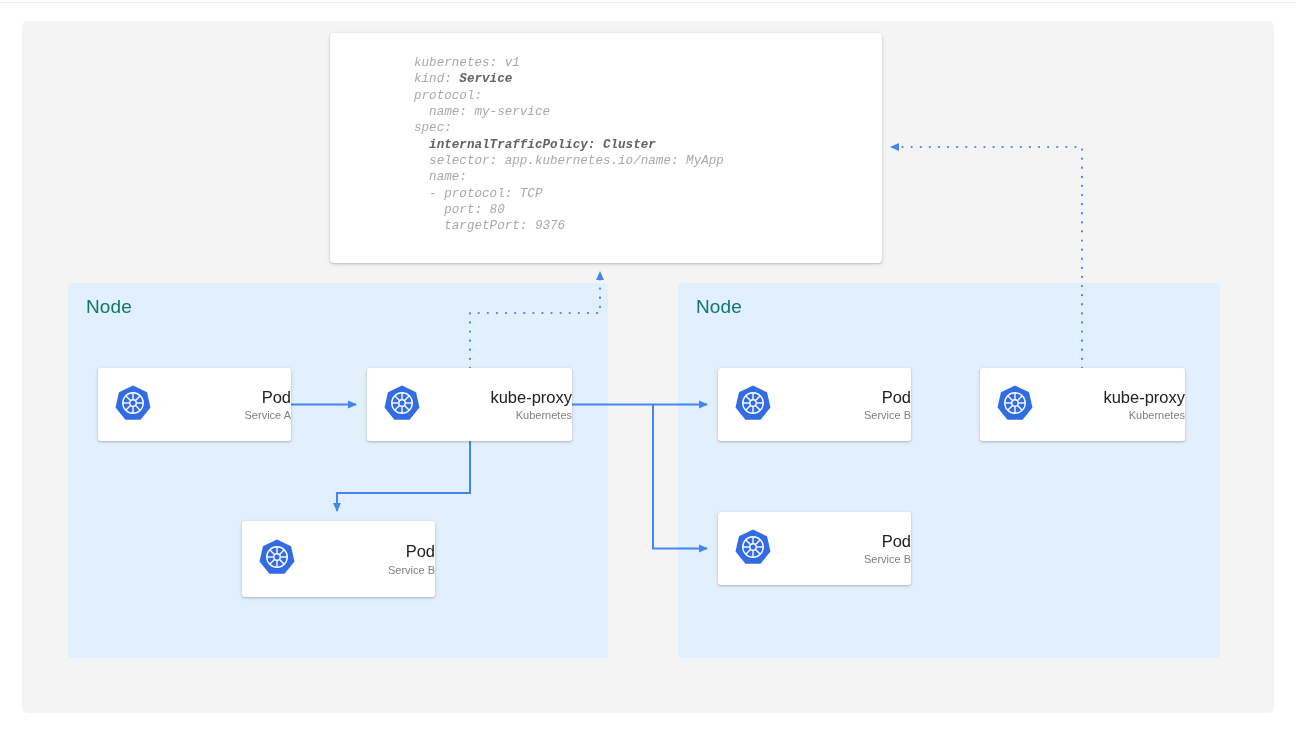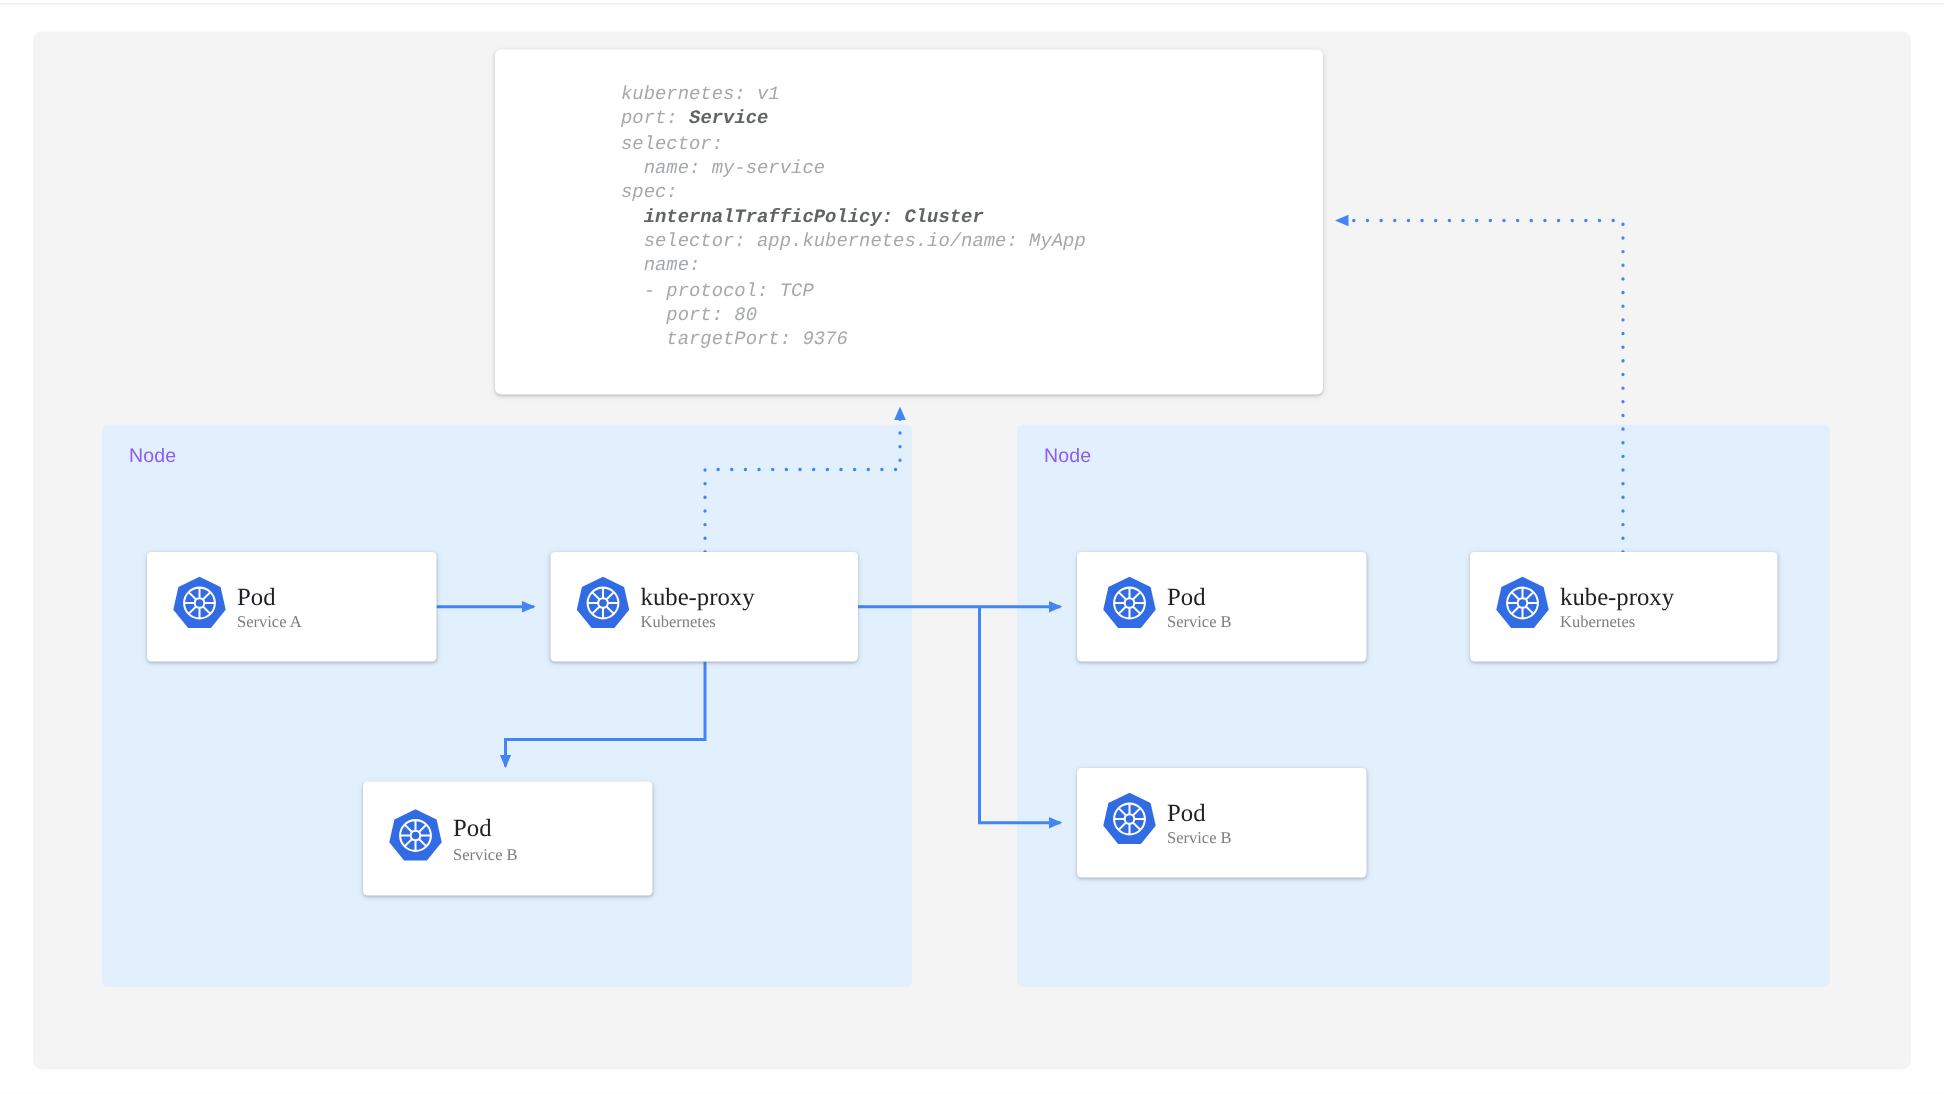--- a/index.html
+++ b/index.html
@@ -37,46 +37,44 @@
     position: absolute;
     background: #e2effc;
     border-radius: 4px;
   }
   #node-left  { left: 68px;  top: 283px; width: 540px; height: 375px; }
   #node-right { left: 678px; top: 283px; width: 542px; height: 375px; }
 
   .node-label {
     position: absolute;
     left: 18px; top: 13px;
-    font-size: 13px;
-    color: #8b5cf6;
+    font-size: 19px;
+    color: #0f766e;
     letter-spacing: .1px;
   }
 
   
   .card {
     position: absolute;
     background: #ffffff;
     border-radius: 3px;
     box-shadow: 0 1px 2px rgba(60,64,67,.26), 0 1px 4px rgba(60,64,67,.10);
     display: flex;
     align-items: center;
     box-sizing: border-box;
   }
   .card .k8s-logo {
     flex: 0 0 auto;
     margin-left: 16px;
   }
   .card .card-text {
     flex: 1 1 auto;
-    text-align: left;
-    padding-right: 12px;
+    text-align: right;
     padding-left: 6px;
     line-height: 1.28;
-    font-family: Liberation Serif, serif;
   }
   .card .card-title {
     font-size: 16.5px;
     color: #202124;
     white-space: nowrap;
   }
   .card .card-sub {
     font-size: 11px;
     color: #7c7f83;
     white-space: nowrap;
@@ -162,22 +160,22 @@
 
   <path d="M653,404.5 L653,548.5 L707,548.5" stroke="#4285f4" stroke-width="2" fill="none" stroke-linejoin="miter" marker-end="url(#arrow-r)"></path>
 
   <path d="M470,368 L470,313 L600,313 L600,272" stroke="#4285f4" stroke-width="2.2" fill="none" stroke-linecap="round" stroke-dasharray="0.1 9" marker-end="url(#arrow-u)"></path>
 
   <path d="M1082,368 L1082,147 L891,147" stroke="#4285f4" stroke-width="2.2" fill="none" stroke-linecap="round" stroke-dasharray="0.1 9" marker-end="url(#arrow-l)"></path>
 </svg>
 
 <div id="yaml-panel">
   <pre id="yaml-code"><span>kubernetes: v1</span>
-<span>port: </span><span class="hl">Service</span>
-<span>selector:</span>
+<span>kind: </span><span class="hl">Service</span>
+<span>protocol:</span>
 <span>  name: my-service</span>
 <span>spec:</span>
 <span class="hl">  internalTrafficPolicy: Cluster</span>
 <span>  selector: app.kubernetes.io/name: MyApp</span>
 <span>  name:</span>
 <span>  - protocol: TCP</span>
 <span>    port: 80</span>
 <span>    targetPort: 9376</span></pre>
 </div>
 

